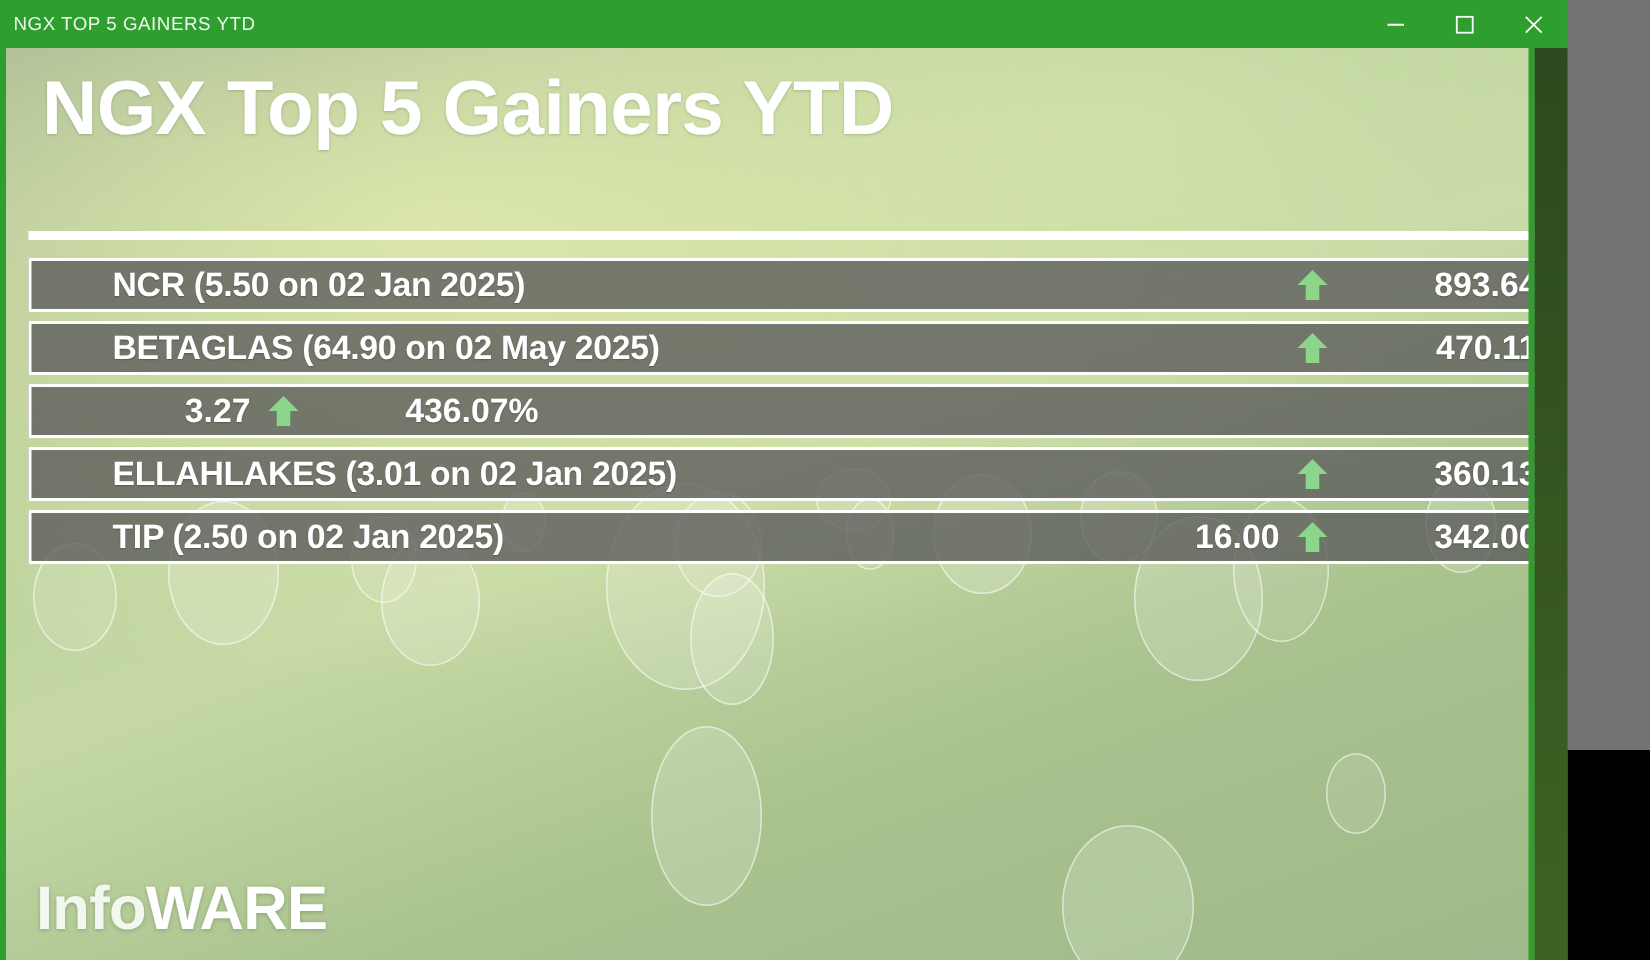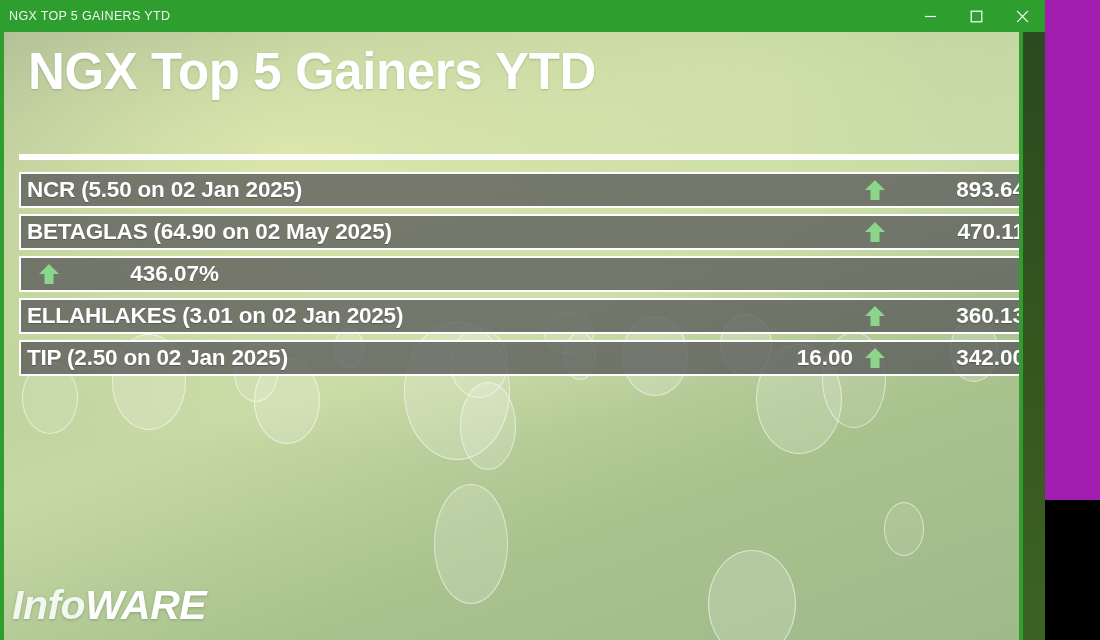--- a/index.html
+++ b/index.html
@@ -3,21 +3,21 @@
 <meta charset="utf-8">
 <style>
   * { margin:0; padding:0; box-sizing:border-box; }
   html, body {
     width:1100px; height:640px;
     background:#000;
     font-family:"Liberation Sans", sans-serif;
     overflow:hidden;
   }
 
-  #app { position:relative; width:1100px; height:500px; background:#a21caf; }
+  #app { position:relative; width:1100px; height:500px; background:#737373; }
 
   
   .titlebar{
     position:absolute; left:0; top:0; width:1045px; height:32px;
     background:#2E9E2E;
     display:flex; align-items:center;
   }
   .titlebar-text{
     color:#eef6ee; font-size:12.5px; letter-spacing:.35px;
     padding-left:9px; white-space:nowrap; flex:1;
@@ -86,40 +86,41 @@
     height:36px; margin-bottom:6px;
     background:rgba(90,90,90,.78);
     border:2px solid #ffffff;
     display:flex; align-items:center;
     padding:0 8px 0 6px;
   }
   .row-name{
     flex:1; color:#ffffff; font-size:22.5px; font-weight:bold;
     white-space:nowrap; letter-spacing:-.2px;
     text-shadow:0 1px 1px rgba(0,0,0,.25);
+    margin-left:48px;
   }
   .row-price{
     color:#ffffff; font-size:22.5px; font-weight:bold;
     text-align:right; min-width:140px; white-space:nowrap;
     text-shadow:0 1px 1px rgba(0,0,0,.25);
   }
   .row-arrow{
     width:44px; display:flex; align-items:center; justify-content:center;
   }
   .row-arrow svg{ display:block; }
   .row-pct{
     color:#ffffff; font-size:22.5px; font-weight:bold;
     text-align:right; min-width:148px; white-space:nowrap;
     text-shadow:0 1px 1px rgba(0,0,0,.25);
   }
 
   
   .logo{
-    position:absolute; left:1px; bottom:14px;
-    font-size:41px; font-weight:bold; font-style:italic;
+    position:absolute; left:13px; bottom:14px;
+    font-size:41px; font-weight:bold; 
     letter-spacing:-.5px; line-height:1;
     text-shadow:0 1px 3px rgba(80,100,70,.4);
     white-space:nowrap;
   }
   .logo .a{ color:#f2f7ef; }
   .logo .b{ color:#ffffff; }
 </style>
 </head>
 <body>
 
@@ -193,20 +194,21 @@
             <span class="row-name">BETAGLAS (64.90 on 02 May 2025)</span>
             <span class="row-arrow">
               <svg width="22" height="24" viewBox="0 0 22 24">
                   <polygon points="11,2 21,12 15.5,12 15.5,22 6.5,22 6.5,12 1,12" fill="#8BD68B"></polygon>
                 </svg>
             </span>
             <span class="row-pct">470.11%</span>
           </div>
 
           <div class="row">
+            <span class="row-price">3.27</span>
             <span class="row-arrow">
               <svg width="22" height="24" viewBox="0 0 22 24">
                   <polygon points="11,2 21,12 15.5,12 15.5,22 6.5,22 6.5,12 1,12" fill="#8BD68B"></polygon>
                 </svg>
             </span>
             <span class="row-pct">436.07%</span>
           </div>
 
           <div class="row">
             <span class="row-name">ELLAHLAKES (3.01 on 02 Jan 2025)</span>

